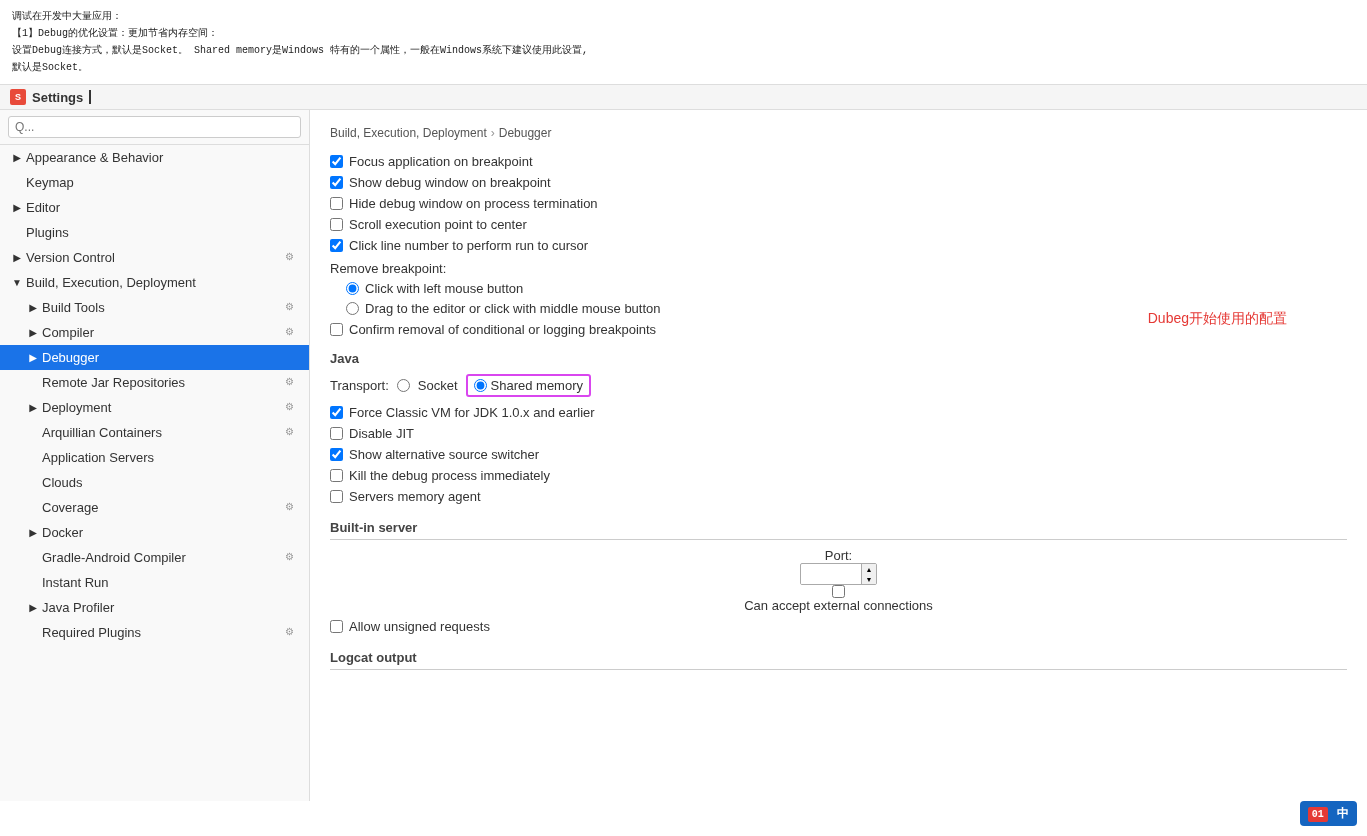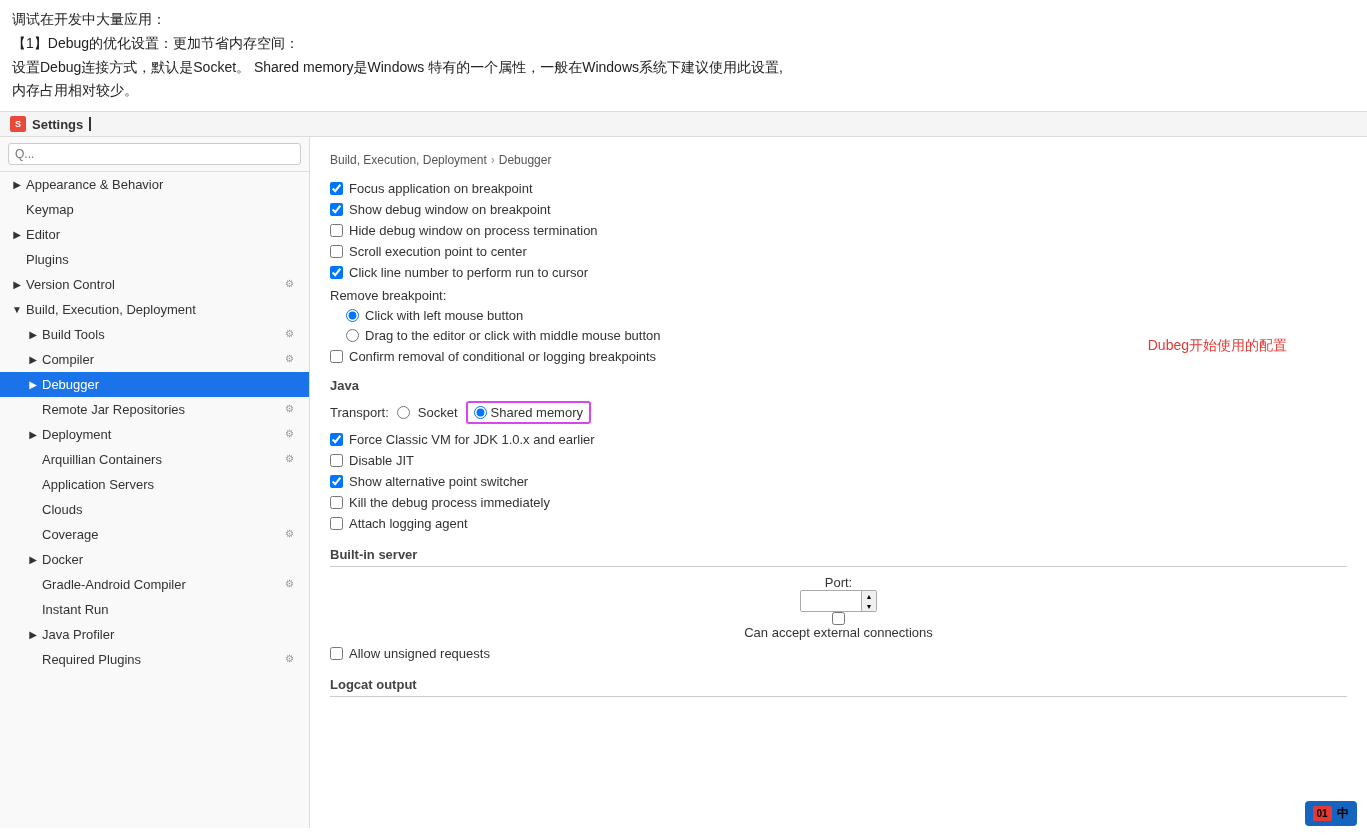--- a/index.html
+++ b/index.html
@@ -5,24 +5,25 @@
     * { box-sizing: border-box; margin: 0; padding: 0; }
     body {
       font-family: 'Microsoft YaHei', Arial, sans-serif;
       font-size: 13px;
       background: #fff;
       color: #333;
     }
 
     .top-annotation {
       padding: 8px 12px;
-      font-size: 14px;
+      font-size: 10px;
       line-height: 1.7;
       color: #222;
       border-bottom: 1px solid #ddd;
+      font-family: Liberation Mono, monospace;
     }
 
     .window {
       display: flex;
       flex-direction: column;
       height: calc(100vh - 120px);
     }
 
     .title-bar {
       display: flex;
@@ -262,39 +263,40 @@
       top: 200px;
       color: #e53935;
       font-size: 14px;
     }
 
     .watermark {
       position: fixed;
       bottom: 10px;
       right: 10px;
       background: #1565c0;
-      color: #000000;
+      color: #ffffff;
       font-size: 12px;
       padding: 4px 8px;
       border-radius: 4px;
       font-weight: bold;
+      font-family: Liberation Mono, monospace;
     }
 
     .logcat-section {
       margin-top: 16px;
     }
   </style>
 </head>
 <body>
 
 <div class="top-annotation">
   <div>调试在开发中大量应用：</div>
   <div>【1】Debug的优化设置：更加节省内存空间：</div>
   <div>设置Debug连接方式，默认是Socket。 Shared memory是Windows 特有的一个属性，一般在Windows系统下建议使用此设置,</div>
-  <div>内存占用相对较少。</div>
+  <div>默认是Socket。</div>
 </div>
 
 <div class="window">
 
   <div class="title-bar">
     <span class="title-bar-icon">S</span>
     <span>Settings</span>
     <span style="margin-left:6px; font-weight:normal; border-left: 2px solid #333; height:14px;"></span>
   </div>
 
@@ -465,29 +467,29 @@
             <div class="option-row">
     <input type="checkbox" id="java-force-classic-vm" checked="" style="">
     <label for="java-force-classic-vm">Force Classic VM for JDK 1.0.x and earlier</label>
   </div>
             <div class="option-row">
     <input type="checkbox" id="java-disable-jit" style="">
     <label for="java-disable-jit">Disable JIT</label>
   </div>
             <div class="option-row">
     <input type="checkbox" id="java-show-alt-source" checked="" style="">
-    <label for="java-show-alt-source">Show alternative point switcher</label>
+    <label for="java-show-alt-source">Show alternative source switcher</label>
   </div>
             <div class="option-row">
     <input type="checkbox" id="java-kill-debug-process" style="">
     <label for="java-kill-debug-process">Kill the debug process immediately</label>
   </div>
             <div class="option-row">
     <input type="checkbox" id="java-attach-memory-agent" style="">
-    <label for="java-attach-memory-agent">Attach logging agent</label>
+    <label for="java-attach-memory-agent">Servers memory agent</label>
   </div>
           </div>
       </div>
 
       <div class="built-in-server-section">
         <div class="section-title">
           <span>Built-in server</span>
           <hr class="section-divider">
         </div>
         <div class="port-row">

